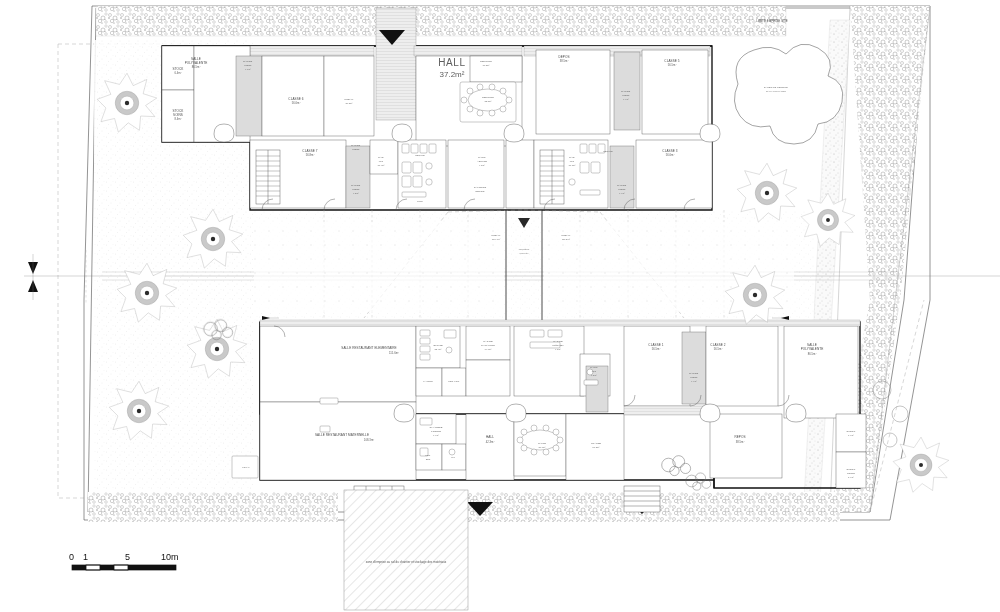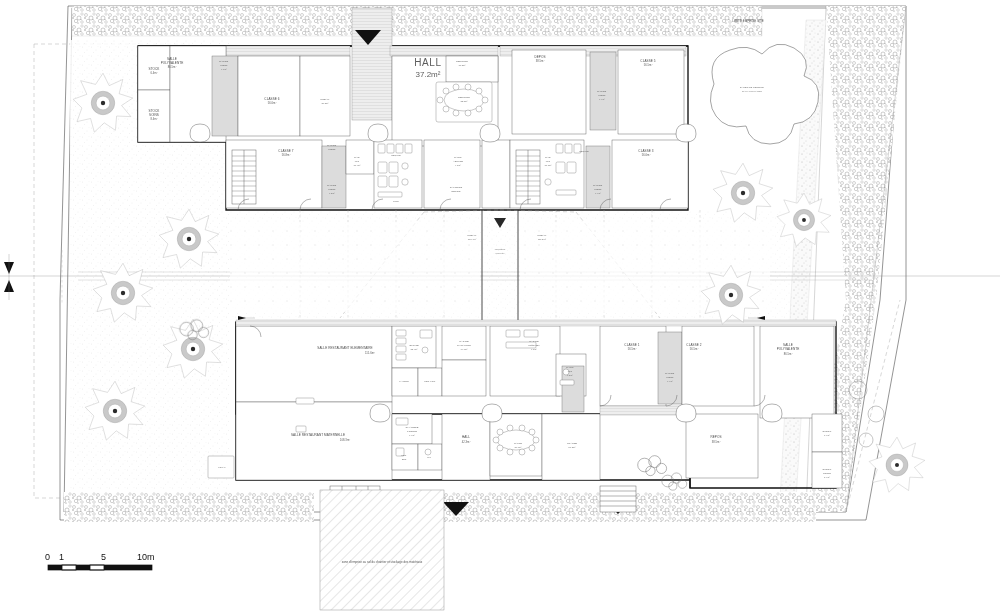--- a/index.html
+++ b/index.html
@@ -1,18 +1,18 @@
 <!DOCTYPE html>
 <html><head>
 <meta charset="utf-8">
 <style>
   html,body{margin:0;padding:0;background:#ffffff;}
   body{width:1000px;height:612px;overflow:hidden;
        font-family:"Liberation Sans",sans-serif;color:#1a1a1a;}
-  #stage{position:relative;width:920px;height:612px;background:#fff;}
+  #stage{position:relative;width:920px;height:612px;background:#fff;margin-left:24px;}
   svg#plan{position:absolute;left:0;top:0;width:1000px;height:612px;display:block;}
 
   
   .lbl{font-family:"Liberation Sans",sans-serif;fill:#4a4a4a;font-size:3.1px;
        letter-spacing:.06px;text-anchor:middle;}
   .lbl-area{font-size:2.7px;fill:#5a5a5a;}
   .lbl-sm{font-size:2.5px;fill:#606060;}
   .lbl-xs{font-size:2.2px;fill:#6b6b6b;}
   .hall-t{font-family:"Liberation Sans",sans-serif;fill:#5d5d5d;font-size:10px;
           text-anchor:middle;letter-spacing:.6px;}

